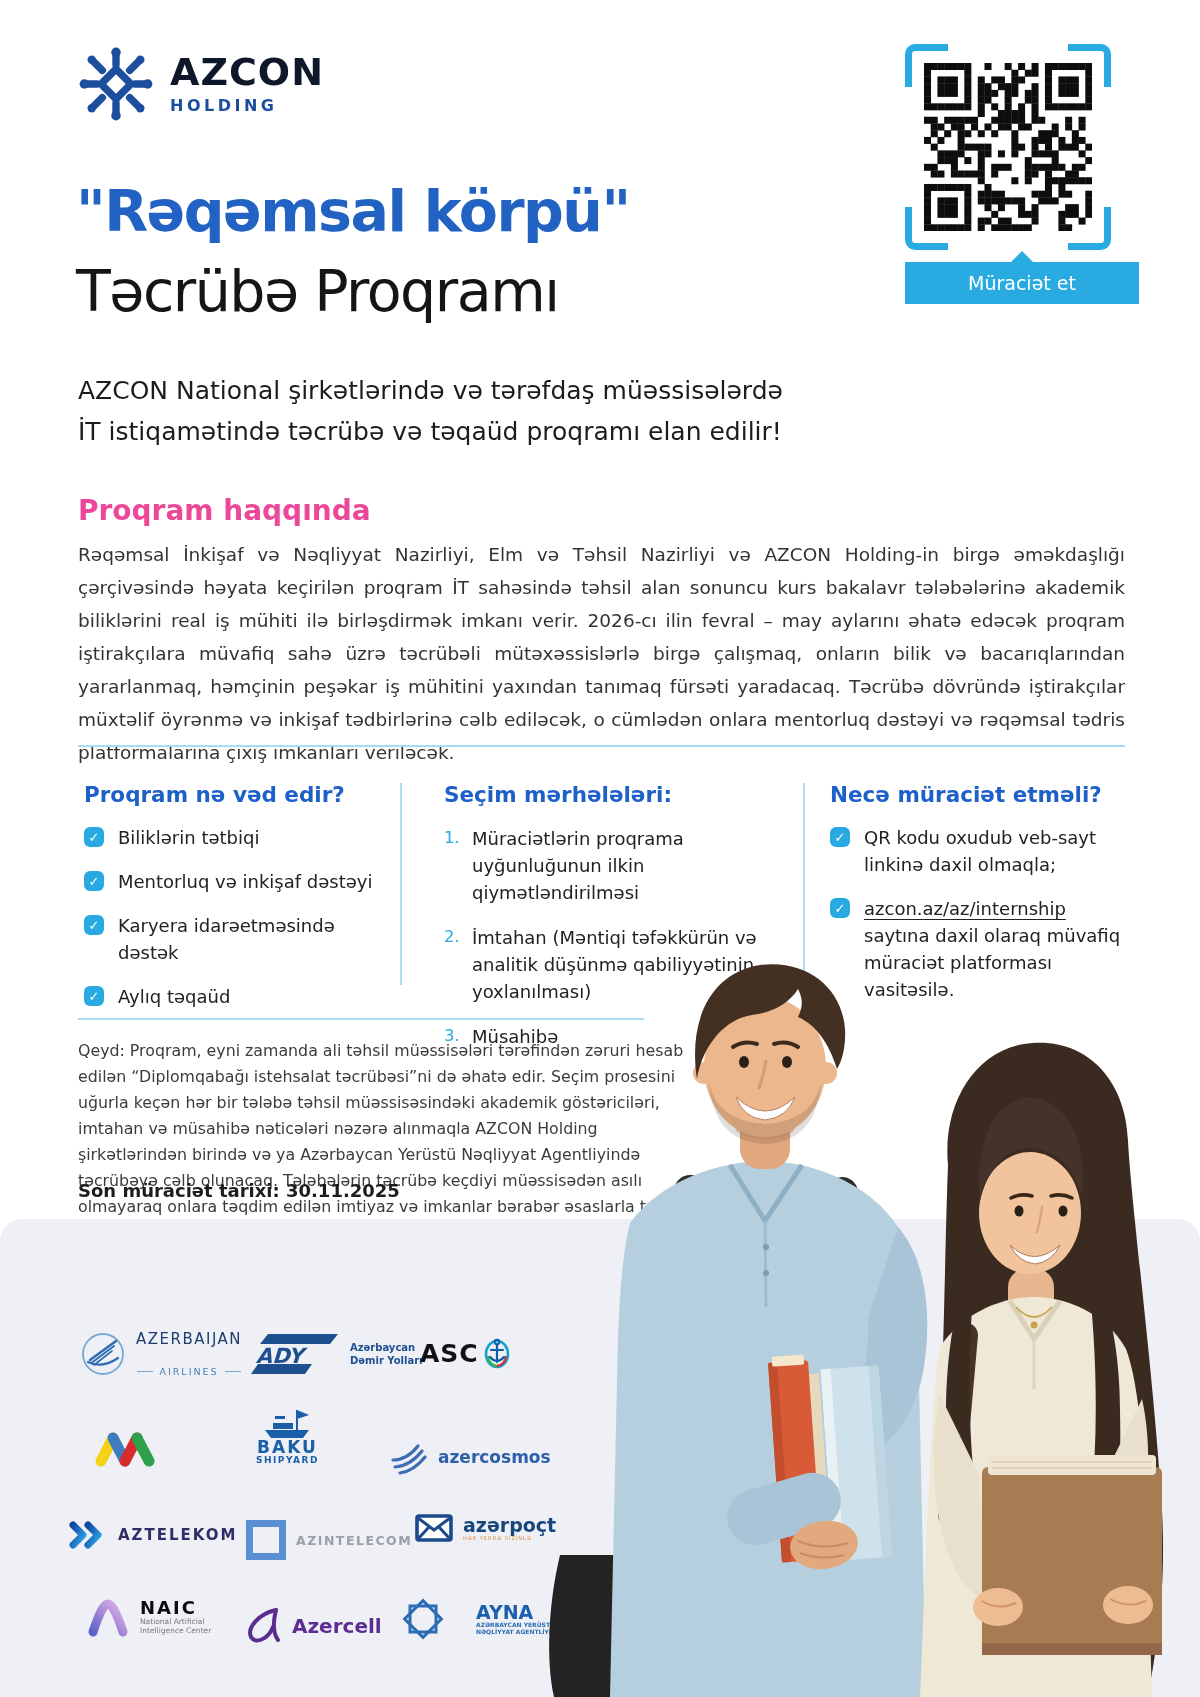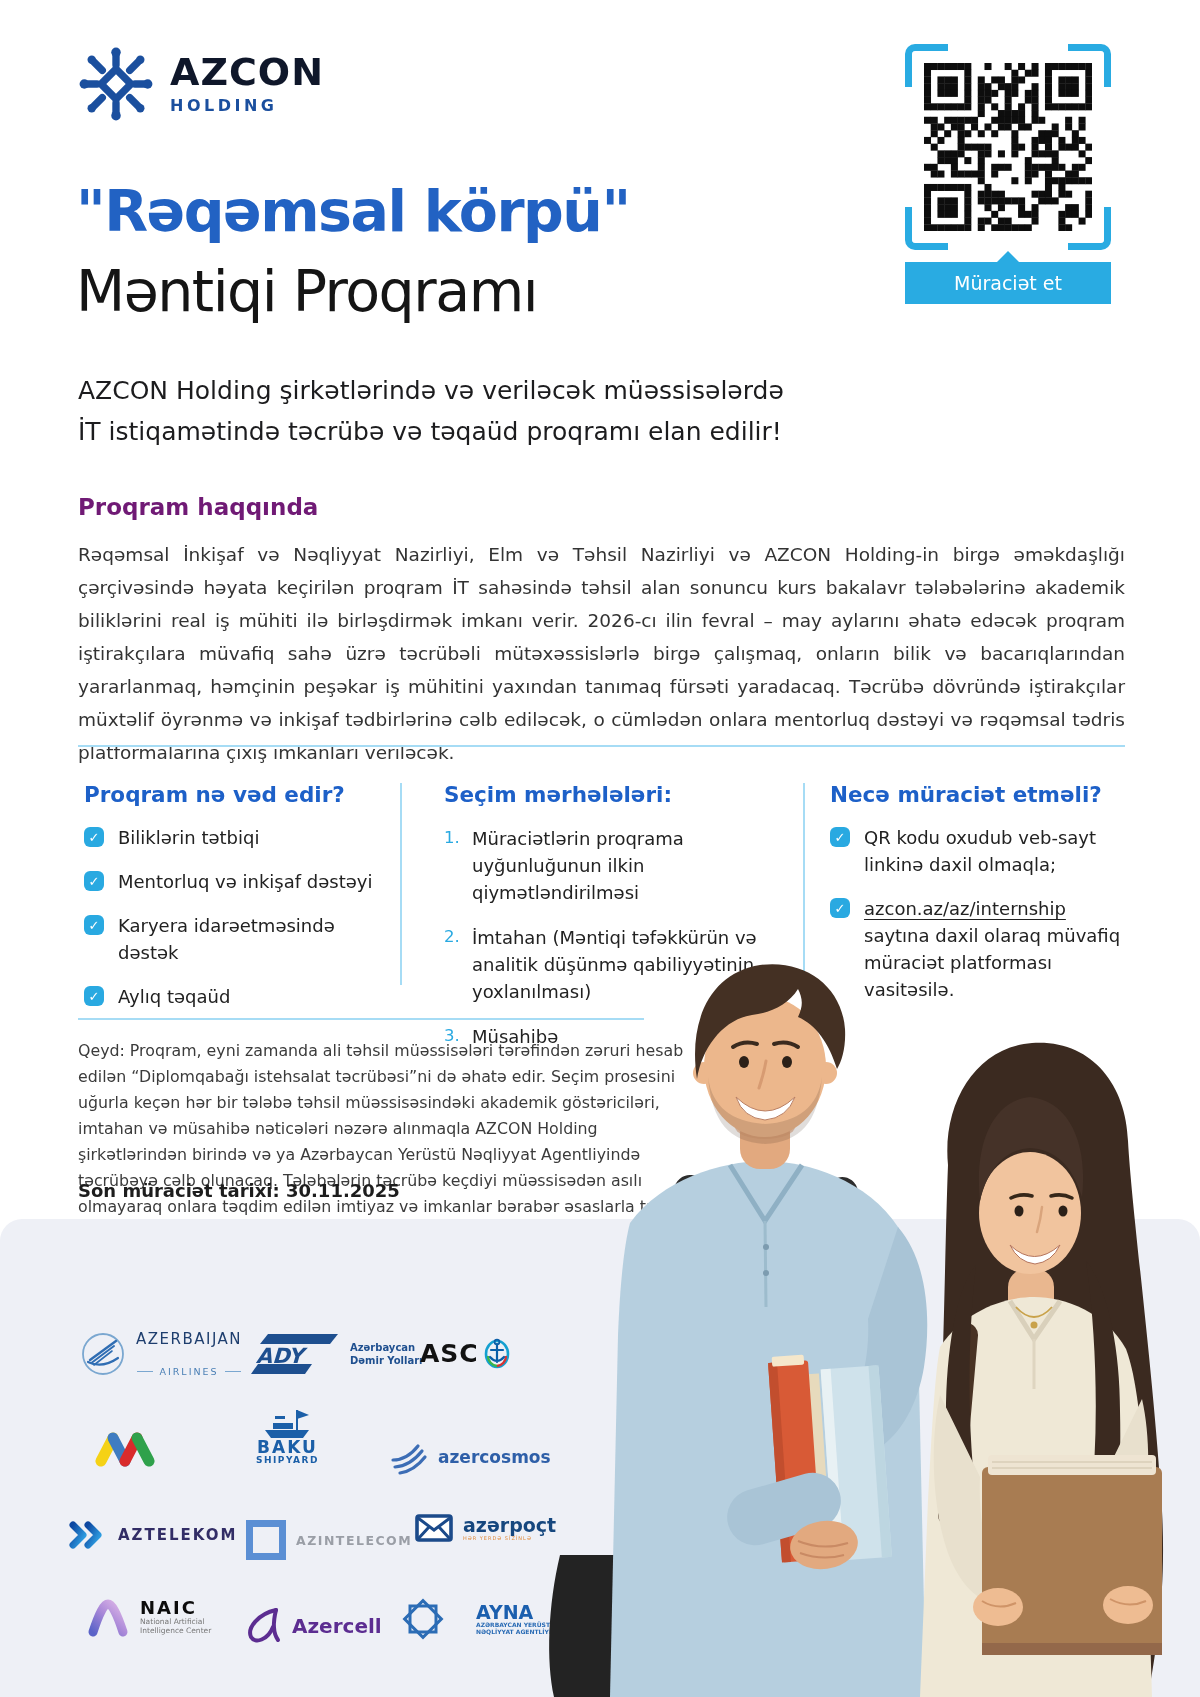--- a/index.html
+++ b/index.html
@@ -13,33 +13,33 @@
   .brand-sub{font-size:16px;font-weight:bold;color:#1b4f9e;letter-spacing:3.5px;margin-top:5px;}
 
   
   .qr-frame{position:absolute;left:905px;top:44px;width:206px;height:206px;}
   .br{position:absolute;width:36px;height:36px;}
   .br.tl{left:0;top:0;border-left:7px solid #29abe2;border-top:7px solid #29abe2;border-top-left-radius:10px;}
   .br.tr{right:0;top:0;border-right:7px solid #29abe2;border-top:7px solid #29abe2;border-top-right-radius:10px;}
   .br.bl{left:0;bottom:0;border-left:7px solid #29abe2;border-bottom:7px solid #29abe2;border-bottom-left-radius:10px;}
   .br.brc{right:0;bottom:0;border-right:7px solid #29abe2;border-bottom:7px solid #29abe2;border-bottom-right-radius:10px;}
   #qr-svg{position:absolute;left:19px;top:19px;background:#fff;}
-  .apply-btn{position:absolute;left:905px;top:262px;width:206px;height:42px;background:#29abe2;
+  .apply-btn{position:absolute;left:905px;top:262px;width:234px;height:42px;background:#29abe2;
              display:flex;align-items:center;justify-content:center;color:#fff;font-size:19px;cursor:pointer;}
   .apply-btn::before{content:"";position:absolute;top:-11px;left:50%;margin-left:-12px;
                      border-left:12px solid transparent;border-right:12px solid transparent;
                      border-bottom:12px solid #29abe2;}
 
   
   .title-accent{position:absolute;left:76px;top:178px;font-size:57px;font-weight:800;color:#2262c3;letter-spacing:-1.5px;}
   .title-rest{position:absolute;left:76px;top:258px;font-size:57px;font-weight:400;color:#151515;letter-spacing:-1.5px;}
   .subtitle{position:absolute;left:78px;top:370px;font-size:25px;line-height:41px;color:#1c1c1e;}
 
   
-  .about-h{position:absolute;left:78px;top:494px;font-size:23px;font-weight:bold;color:#701a75;}
+  .about-h{position:absolute;left:78px;top:494px;font-size:28px;font-weight:bold;color:#ec4899;}
   .about-p{position:absolute;left:78px;top:538px;width:1047px;font-size:18.5px;line-height:33px;color:#333;text-align:justify;}
 
   .hr{position:absolute;height:2px;background:#a6dcf5;}
   .hr1{left:78px;top:745px;width:1047px;}
   .hr2{left:78px;top:1018px;width:566px;}
   .vr{position:absolute;width:2px;background:#a6dcf5;top:783px;height:202px;}
   .vr1{left:400px;}
   .vr2{left:803px;}
 
   
@@ -460,23 +460,23 @@
         <rect x="100.80" y="161.28" width="7.02" height="7.02"></rect>
         <rect x="134.40" y="161.28" width="7.02" height="7.02"></rect>
         <rect x="141.12" y="161.28" width="7.02" height="7.02"></rect>
       </svg>
   </div>
   <div class="apply-btn">
     <span>Müraciət et</span>
   </div>
 
   <div class="title-accent">"Rəqəmsal körpü"</div>
-  <div class="title-rest">Məntiqi Proqramı</div>
+  <div class="title-rest">Təcrübə Proqramı</div>
   <div class="subtitle">
-    <div>AZCON Holding şirkətlərində və veriləcək müəssisələrdə</div>
+    <div>AZCON National şirkətlərində və tərəfdaş müəssisələrdə</div>
     <div>İT istiqamətində təcrübə və təqaüd proqramı elan edilir!</div>
   </div>
 
   <div class="about-h">Proqram haqqında</div>
   <div class="about-p">Rəqəmsal İnkişaf və Nəqliyyat Nazirliyi, Elm və Təhsil Nazirliyi və AZCON Holding-in birgə əməkdaşlığı çərçivəsində həyata keçirilən proqram İT sahəsində təhsil alan sonuncu kurs bakalavr tələbələrinə akademik biliklərini real iş mühiti ilə birləşdirmək imkanı verir. 2026-cı ilin fevral – may aylarını əhatə edəcək proqram iştirakçılara müvafiq sahə üzrə təcrübəli mütəxəssislərlə birgə çalışmaq, onların bilik və bacarıqlarından yararlanmaq, həmçinin peşəkar iş mühitini yaxından tanımaq fürsəti yaradacaq. Təcrübə dövründə iştirakçılar müxtəlif öyrənmə və inkişaf tədbirlərinə cəlb ediləcək, o cümlədən onlara mentorluq dəstəyi və rəqəmsal tədris platformalarına çıxış imkanları veriləcək.</div>
 
   <div class="hr hr1"></div>
 
   <div class="col col1">
     <div class="col-h">Proqram nə vəd edir?</div>

